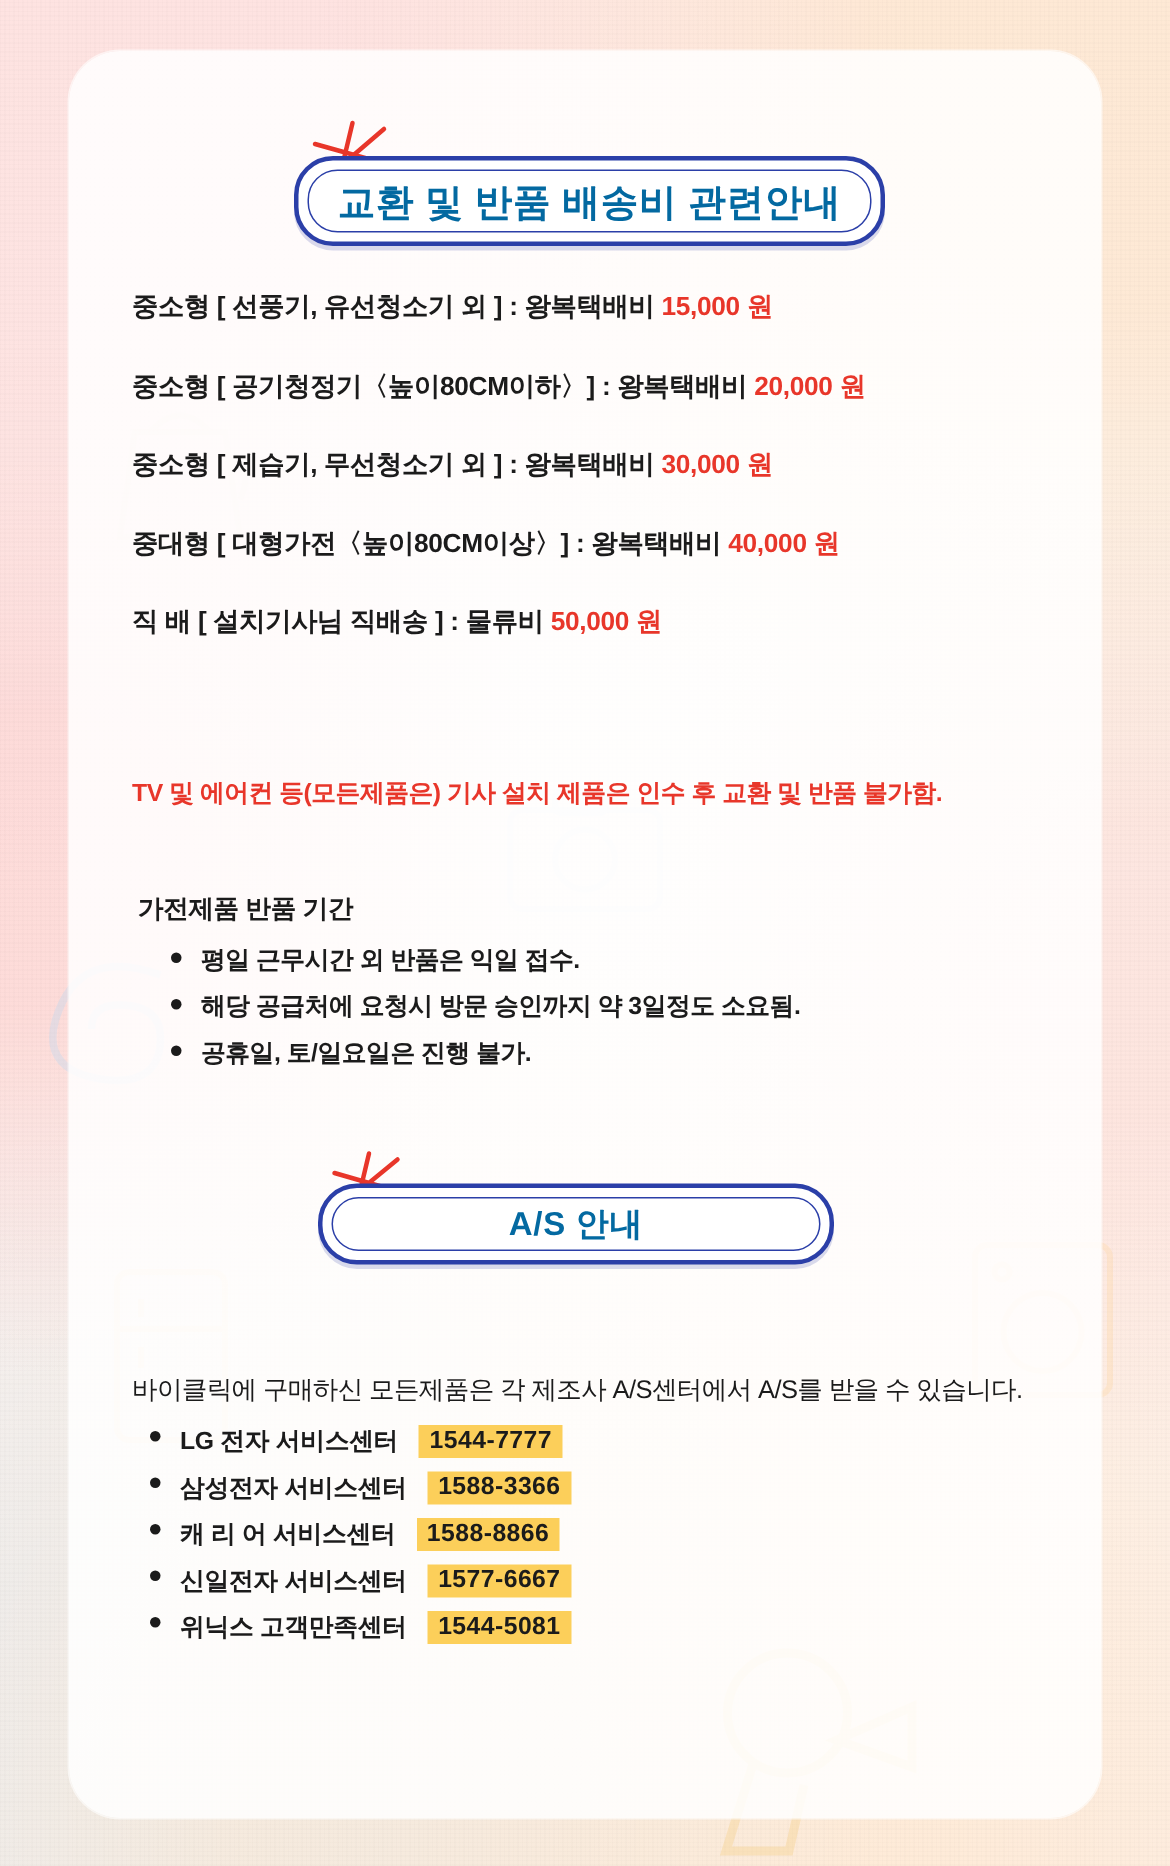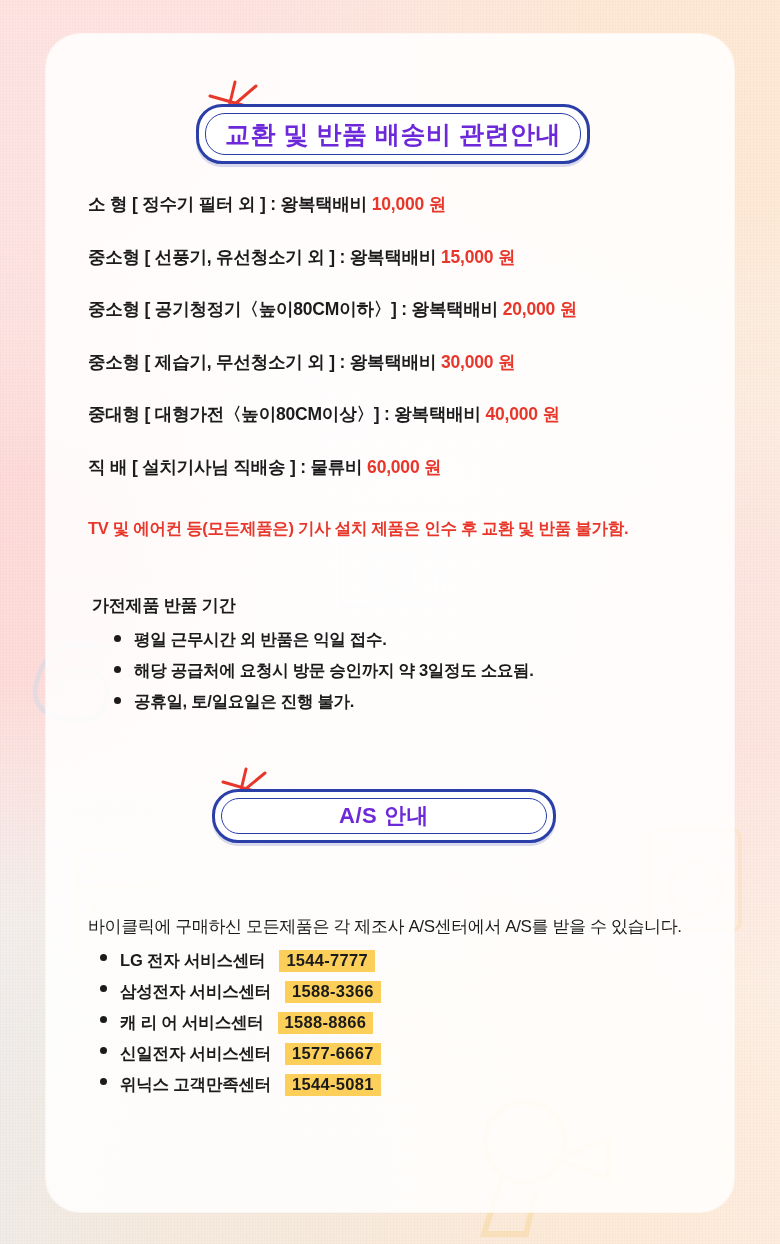--- a/index.html
+++ b/index.html
@@ -73,21 +73,21 @@
   .banner-inner {
     border: 1.5px solid #2b3fa8;
     border-radius: 20px;
     width: calc(100% - 14px);
     height: calc(100% - 14px);
     display: flex;
     align-items: center;
     justify-content: center;
   }
   .banner-text {
-    color: #6d28d9;
+    color: #0369a1;
     font-weight: 700;
     letter-spacing: 0.5px;
     white-space: nowrap;
   }
   #banner-1 {
     left: 196px;
     top: 104px;
     width: 388px;
     height: 54px;
   }
@@ -261,36 +261,33 @@
     <path d="M6 16 L56 30 M31 2 L20 48 M52 6 L10 42" stroke="#e8362a" stroke-width="3" fill="none" stroke-linecap="round"></path>
   </svg>
   <div class="banner" id="banner-1">
     <div class="banner-inner">
       <div class="banner-text">교환 및 반품 배송비 관련안내</div>
     </div>
   </div>
 
   <div class="fee-list">
     <div class="fee-row">
-      <span>소   형 [ 정수기 필터 외 ] : 왕복택배비 </span><span class="amount">10,000 원</span>
-    </div>
-    <div class="fee-row">
       <span>중소형 [ 선풍기, 유선청소기 외 ] : 왕복택배비 </span><span class="amount">15,000 원</span>
     </div>
     <div class="fee-row">
       <span>중소형 [ 공기청정기〈높이80CM이하〉] : 왕복택배비 </span><span class="amount">20,000 원</span>
     </div>
     <div class="fee-row">
       <span>중소형 [ 제습기, 무선청소기 외 ] : 왕복택배비 </span><span class="amount">30,000 원</span>
     </div>
     <div class="fee-row">
       <span>중대형 [ 대형가전〈높이80CM이상〉] : 왕복택배비 </span><span class="amount">40,000 원</span>
     </div>
     <div class="fee-row">
-      <span>직   배 [ 설치기사님 직배송 ] : 물류비 </span><span class="amount">60,000 원</span>
+      <span>직   배 [ 설치기사님 직배송 ] : 물류비 </span><span class="amount">50,000 원</span>
     </div>
   </div>
 
   <div class="notice-red">TV 및 에어컨 등(모든제품은) 기사 설치 제품은 인수 후 교환 및 반품 불가함.</div>
 
   <div class="period-block">
     <div class="period-title">가전제품 반품 기간</div>
     <div class="bullet-row">
       <span class="bullet-dot"></span>
       <span>평일 근무시간 외 반품은 익일 접수.</span>

